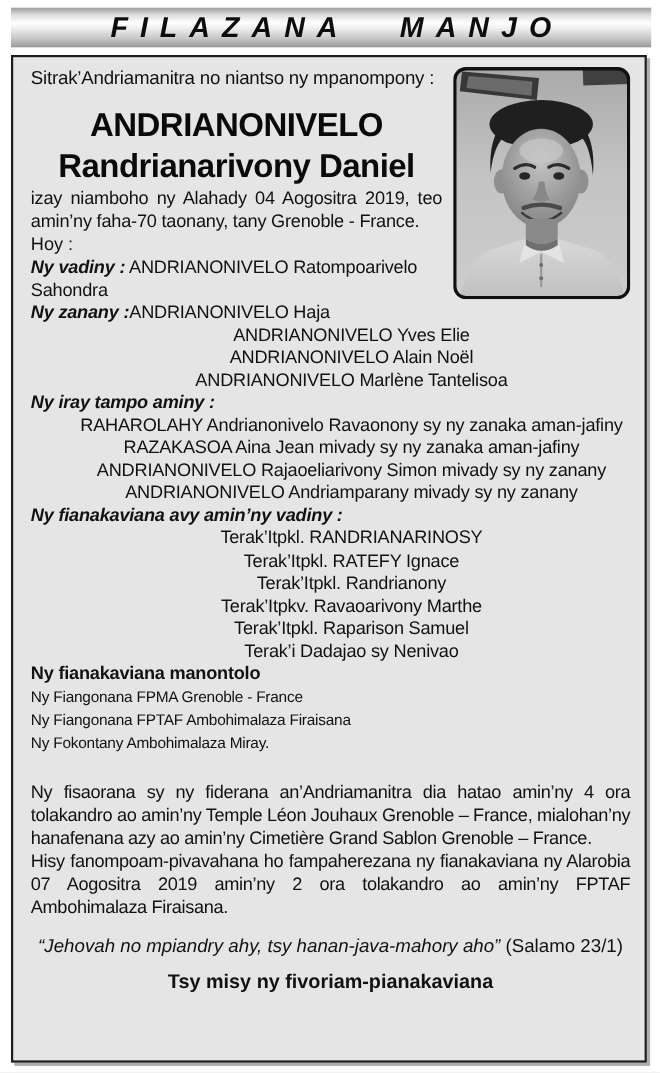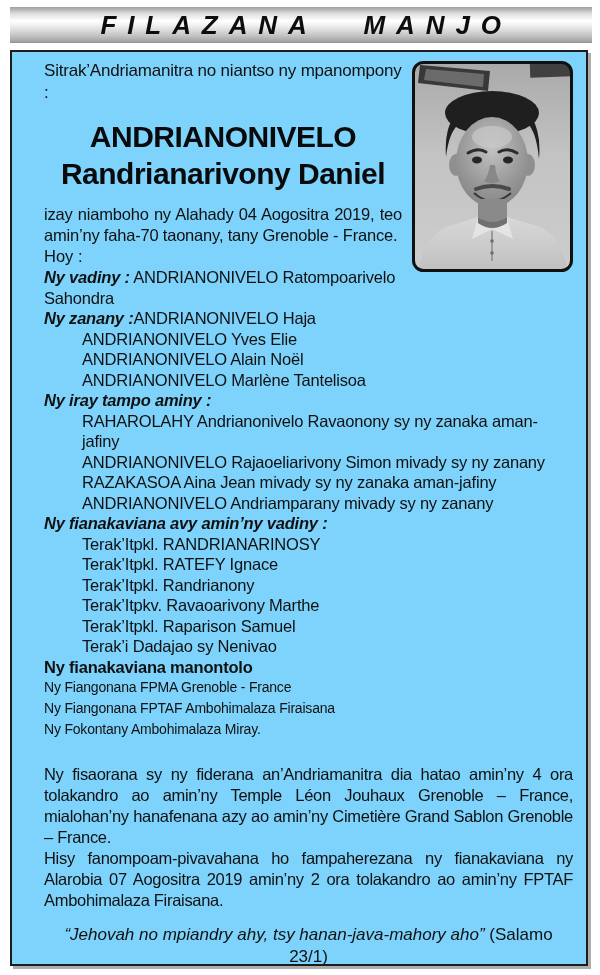--- a/index.html
+++ b/index.html
@@ -24,47 +24,47 @@
     font-size:26px; letter-spacing:0.42em; word-spacing:1.1em;
     color:#0d0d0d; white-space:nowrap; padding-left:0.4em;
   }
 
   
   .notice-box {
     position:relative;
     width:578px; height:916px;
     border:2.5px solid #1c1c1c;
     box-shadow:3px 3px 0 #adadad;
-    background:#7dd3fc;
-    padding:8px 13px 0 32px;
+    background:#e5e5e5;
+    padding:8px 13px 0 16px;
     overflow:hidden;
   }
 
   
   .photo-wrap {
     float:right;
     width:161px; height:211px;
     margin:1px 0 6px 10px;
   }
   .photo-wrap svg { display:block; width:100%; height:100%; }
 
   .intro { font-size:17px; line-height:22px; letter-spacing:-0.2px; }
 
-  .name-block { margin:14px 0 12px 0; text-align:center; }
+  .name-block { margin:14px 0 0 0; text-align:center; }
   .name-line1, .name-line2 {
     font-weight:bold; color:#0a0a0a;
     font-size:30px; line-height:37px; letter-spacing:-0.5px;
   }
 
   .death-par { font-size:16.5px; line-height:21px; text-align:justify; letter-spacing:-0.2px; }
   .hoy-line  { font-size:16.5px; line-height:21px; }
 
   .fam-line  { font-size:16.5px; line-height:20.5px; letter-spacing:-0.2px; clear:left; }
   .fam-label { font-weight:bold; font-style:italic; }
-  .fam-member { margin-left:38px; }
+  .fam-member { margin-left:38px;text-align:center; }
 
   .comm-head { font-size:16.5px; line-height:20.5px; font-weight:bold; letter-spacing:-0.2px; }
   .comm-line { font-size:14px; line-height:21px; letter-spacing:-0.2px; }
 
   .ceremony { margin-top:24px; }
   .cer-par  { font-size:16.5px; line-height:21px; text-align:justify; letter-spacing:-0.3px; }
 
   .quote-line { margin-top:13px; text-align:center; font-size:17px; line-height:22px; }
   .quote-text { font-style:italic; }
   .quote-ref  { font-style:normal; }
@@ -168,22 +168,22 @@
         <span class="fam-label">Ny zanany  :</span><span>ANDRIANONIVELO Haja</span>
       </div>
       <div class="fam-line fam-member">ANDRIANONIVELO Yves Elie</div>
       <div class="fam-line fam-member">ANDRIANONIVELO Alain Noël</div>
       <div class="fam-line fam-member">ANDRIANONIVELO Marlène Tantelisoa</div>
 
       <div class="fam-line">
         <span class="fam-label">Ny iray tampo aminy  :</span>
       </div>
       <div class="fam-line fam-member">RAHAROLAHY Andrianonivelo Ravaonony sy ny zanaka aman-jafiny</div>
+      <div class="fam-line fam-member">RAZAKASOA Aina Jean mivady sy ny zanaka aman-jafiny</div>
       <div class="fam-line fam-member">ANDRIANONIVELO Rajaoeliarivony Simon mivady sy ny zanany</div>
-      <div class="fam-line fam-member">RAZAKASOA Aina Jean mivady sy ny zanaka aman-jafiny</div>
       <div class="fam-line fam-member">ANDRIANONIVELO Andriamparany mivady sy ny zanany</div>
 
       <div class="fam-line">
         <span class="fam-label">Ny fianakaviana avy amin’ny vadiny  :</span>
       </div>
       <div class="fam-line fam-member">Terak’Itpkl. RANDRIANARINOSY</div>
       <div class="fam-line fam-member">Terak’Itpkl. RATEFY Ignace</div>
 
       <div class="fam-line fam-member">Terak’Itpkl. Randrianony</div>
       <div class="fam-line fam-member">Terak’Itpkv. Ravaoarivony Marthe</div>

